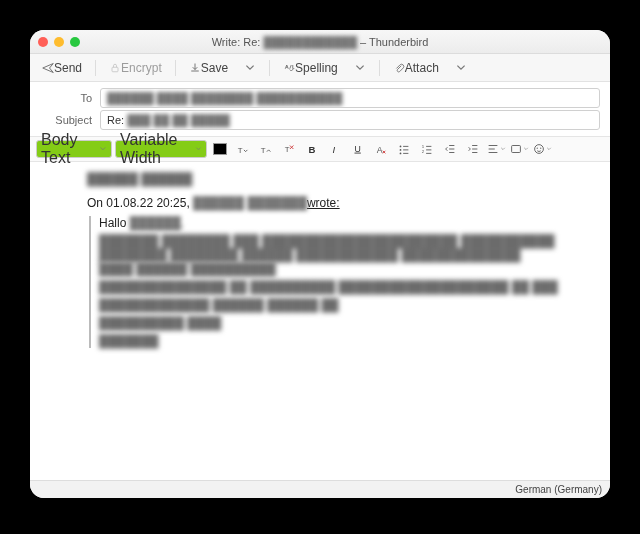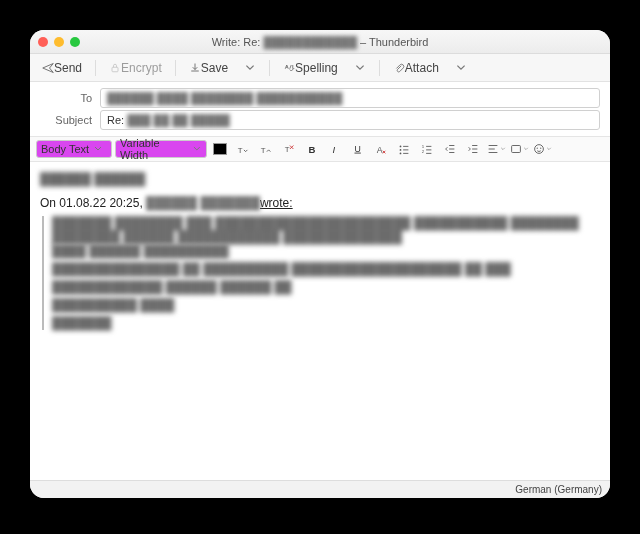--- a/index.html
+++ b/index.html
@@ -18,25 +18,25 @@
 .tbtn.disabled{opacity:.5;}
 .tbtn svg{width:12px;height:12px;}
 .tdd{width:10px;height:10px;}
 .sep{width:1px;height:16px;background:#ddd;margin:0 3px;}
 .address{padding:4px 10px 0 10px;}
 .arow{display:flex;align-items:center;margin:2px 0;}
 .alabel{width:60px;text-align:right;font-size:11px;color:#666;padding-right:8px;}
 .ainput{flex:1;height:20px;border:1px solid #d0d0d0;border-radius:3px;padding:0 6px;font-size:11px;display:flex;align-items:center;overflow:hidden;}
 .cc-area{display:flex;align-items:center;gap:5px;padding-left:8px;font-size:11px;color:#555;}
 .fmt{height:26px;border-top:1px solid #e5e5e5;border-bottom:1px solid #e5e5e5;background:#fafafa;display:flex;align-items:center;padding:0 6px;gap:3px;margin-top:4px;}
-.sel{height:18px;border:1px solid #ccc;border-radius:3px;background:#d946ef;padding:0 4px;font-size:11px;display:flex;align-items:center;gap:4px;}
+.sel{height:18px;border:1px solid #ccc;border-radius:3px;background:#84cc16;padding:0 4px;font-size:16px;display:flex;align-items:center;gap:4px;}
 .fsbtn{width:20px;height:18px;display:flex;align-items:center;justify-content:center;cursor:pointer;border-radius:2px;}
 .fsbtn svg{width:14px;height:14px;}
 .cswatch{width:14px;height:12px;background:#000;border:1px solid #999;}
-.body{flex:1;padding:6px 10px;font-size:12px;color:#222;overflow:hidden;}
+.body{flex:1;padding:6px 10px;font-size:12px;color:#222;overflow:hidden;margin-left:47px;}
 .body p{margin:4px 0;}
 .quote{border-left:2px solid #bbb;padding-left:8px;margin-left:2px;margin-top:6px;}
 .blurline{filter:blur(2.5px);color:#6b6b6b;display:inline-block;height:12px;}
 .status{height:18px;background:#f2f2f2;border-top:1px solid #ddd;text-align:right;padding:0 8px;font-size:10px;color:#444;line-height:18px;margin-top:28px;}
 </style>
 </head>
 <body>
 
 <div class="window">
   <div class="titlebar">
@@ -228,20 +228,21 @@
         </svg>
       </div>
   </div>
 
   <div class="body">
     <p><span class="blurline">██████ ██████</span></p>
     <p style="margin-top:10px">
       <span>On 01.08.22 20:25, </span><span class="blurtext">██████ ███████</span><span style="text-decoration:underline">wrote:</span>
     </p>
     <div class="quote">
+      <p><span>Hallo </span><span class="blurtext">██████,</span></p>
       <p><span class="blurline">███████ ████████ ███ ███████████████████████ ███████████ ████████ ████████ ██████ ████████████ ██████████████</span><br><span class="blurline">████ ██████ ██████████</span></p>
       <p><span class="blurline">███████████████ ██ ██████████ ████████████████████ ██ ███</span></p>
       <p><span class="blurline">█████████████ ██████ ██████ ██</span></p>
       <p><span class="blurline">██████████ ████</span></p>
       <p><span class="blurline">███████</span></p>
     </div>
   </div>
 
   <div class="status">
     <span>German (Germany)</span>

